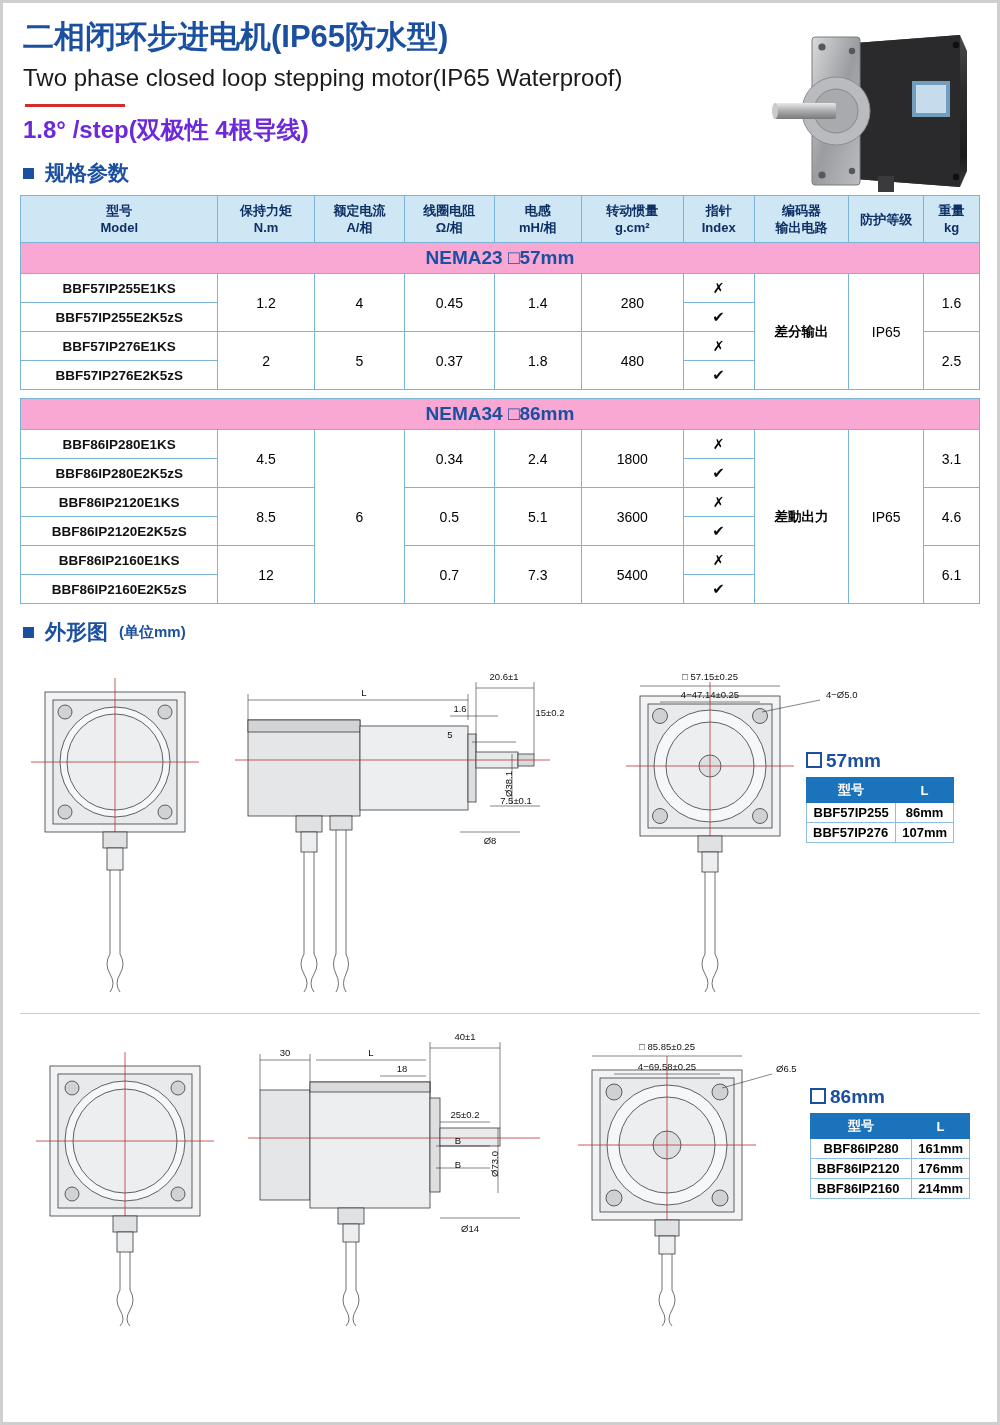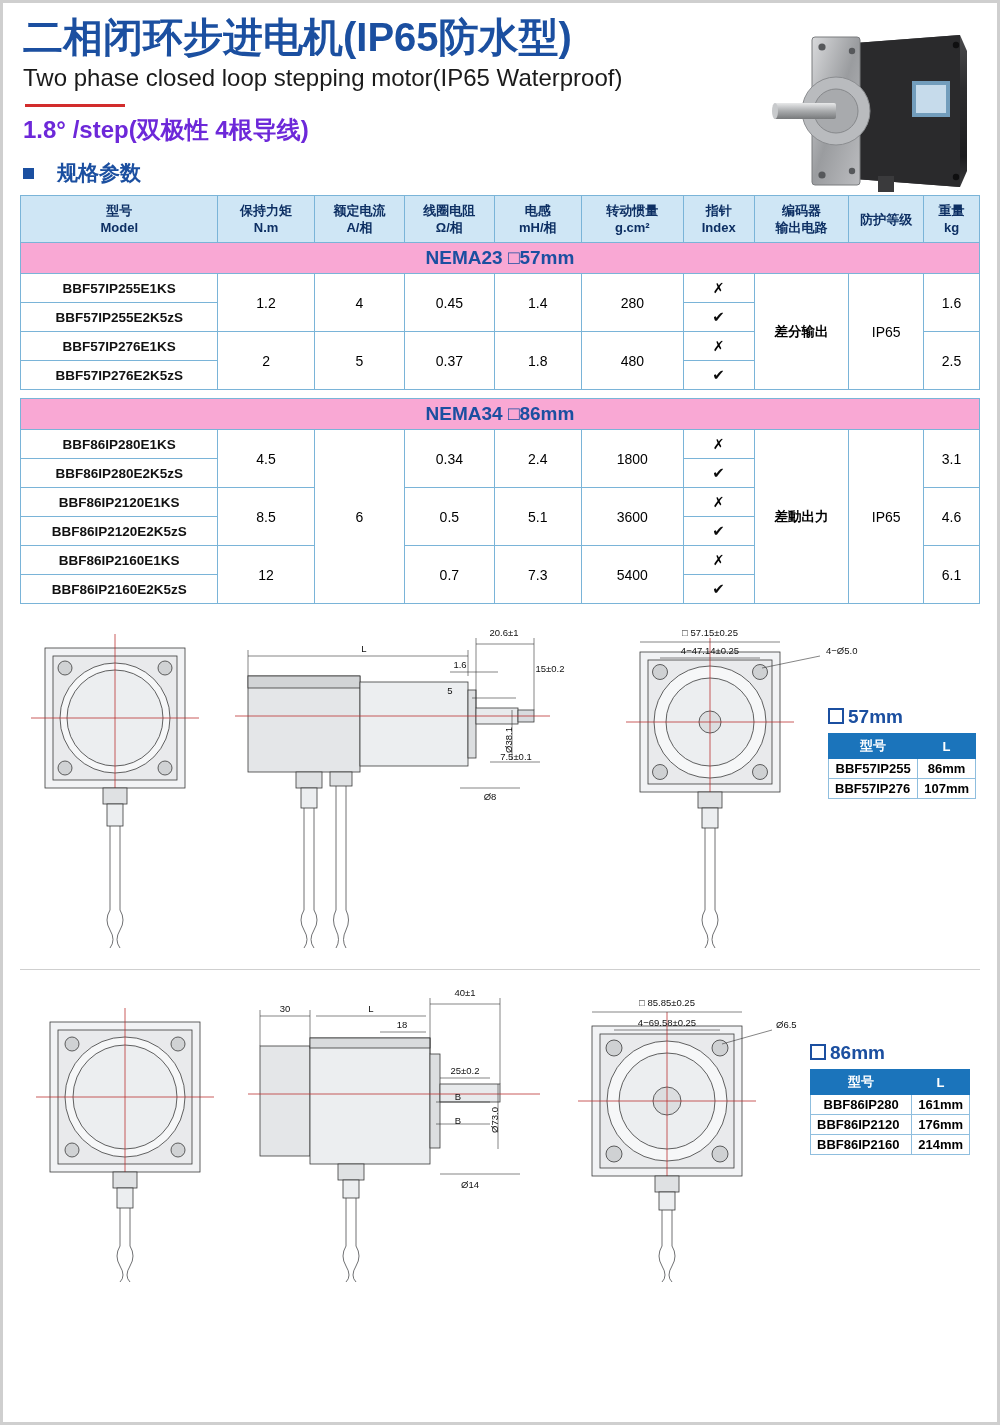--- a/index.html
+++ b/index.html
@@ -8,32 +8,32 @@
     background:#ffffff;
     font-family:"Liberation Sans","DejaVu Sans",sans-serif;
     color:#000;
     position:relative;
     overflow:hidden;
   }
   .page{position:relative;width:1000px;height:1425px;box-sizing:border-box;border:3px solid #cfcfcf;}
   
   .header{position:relative;padding:14px 20px 0 20px;}
   .title-cn{
-    color:#1b4fa0;font-size:40px;font-weight:bold;letter-spacing:0px;line-height:40px;
+    color:#1b4fa0;font-size:31px;font-weight:bold;letter-spacing:0px;line-height:40px;
   }
   .title-en{
     color:#1a1a1a;font-size:24px;line-height:34px;font-weight:normal;margin-top:4px;
   }
   .rule{width:100px;height:3px;background:#d22c2c;margin:9px 0 8px 2px;}
   .subtitle{color:#6d28d9;font-size:24px;font-weight:bold;line-height:30px;}
   .motor-img{
     position:absolute;right:22px;top:18px;width:215px;height:180px;
   }
   
-  .sec-head{display:flex;align-items:center;gap:23px;margin:14px 0 8px 20px;}
+  .sec-head{display:flex;align-items:center;gap:11px;margin:14px 0 8px 20px;}
   .sec-sq{width:11px;height:11px;background:#1b4fa0;display:inline-block;}
   .sec-title{color:#1b4fa0;font-size:21px;font-weight:bold;}
   
   table.spec{
     border-collapse:collapse;width:960px;margin:0 auto;
     font-size:12.5px;
   }
   table.spec th,table.spec td{
     border:1px solid #7ab4d8;text-align:center;vertical-align:middle;
     padding:2px 2px;
@@ -259,20 +259,25 @@
         <td class="cross">✗</td>
         <td class="val" rowspan="2">6.1</td>
       </tr>
       <tr>
         <td class="model-cell">BBF86IP2160E2K5zS</td>
         <td class="chk">✔</td>
       </tr>
     </tbody>
   </table>
 
+  <div class="sec-head">
+    <span class="sec-sq"></span>
+    <span class="sec-title">外形图</span>
+    <span class="sec-title" style="font-size:15px">(单位mm)</span>
+  </div>
 
   <div class="draw-wrap">
 
     <div class="draw-block">
       <svg width="960" height="350" viewBox="0 0 960 350">
         <g stroke="#3a3a3a" fill="none" stroke-width="0.8">
 
           <rect x="25" y="38" width="140" height="140" fill="#f2f3f5"></rect>
           <rect x="33" y="46" width="124" height="124" fill="#e9eaec"></rect>
           <circle cx="95" cy="108" r="55" fill="#f6f7f8"></circle>
@@ -361,21 +366,21 @@
         <text class="dimtxt" x="530" y="62" text-anchor="middle">15±0.2</text>
         <text class="dimtxt" x="492" y="130" text-anchor="middle" transform="rotate(-90 492 130)">Ø38.1</text>
         <text class="dimtxt" x="496" y="150" text-anchor="middle">7.5±0.1</text>
         <text class="dimtxt" x="470" y="190" text-anchor="middle">Ø8</text>
         <text class="dimtxt" x="690" y="26" text-anchor="middle">□ 57.15±0.25</text>
         <text class="dimtxt" x="690" y="44" text-anchor="middle">4−47.14±0.25</text>
         <text class="dimtxt" x="806" y="44">4−Ø5.0</text>
       </svg>
 
       
-      <div style="position:absolute;right:4px;top:96px;width:148px;">
+      <div style="position:absolute;right:26px;top:96px;width:148px;">
         <div class="dim-title">
           <span class="sq-glyph"></span><span>57mm</span>
         </div>
         <table class="dim-table" style="width:148px">
           <tbody>
               <tr>
             <th style="width:98px">型号</th>
             <th>L</th>
           </tr>
           <tr>

